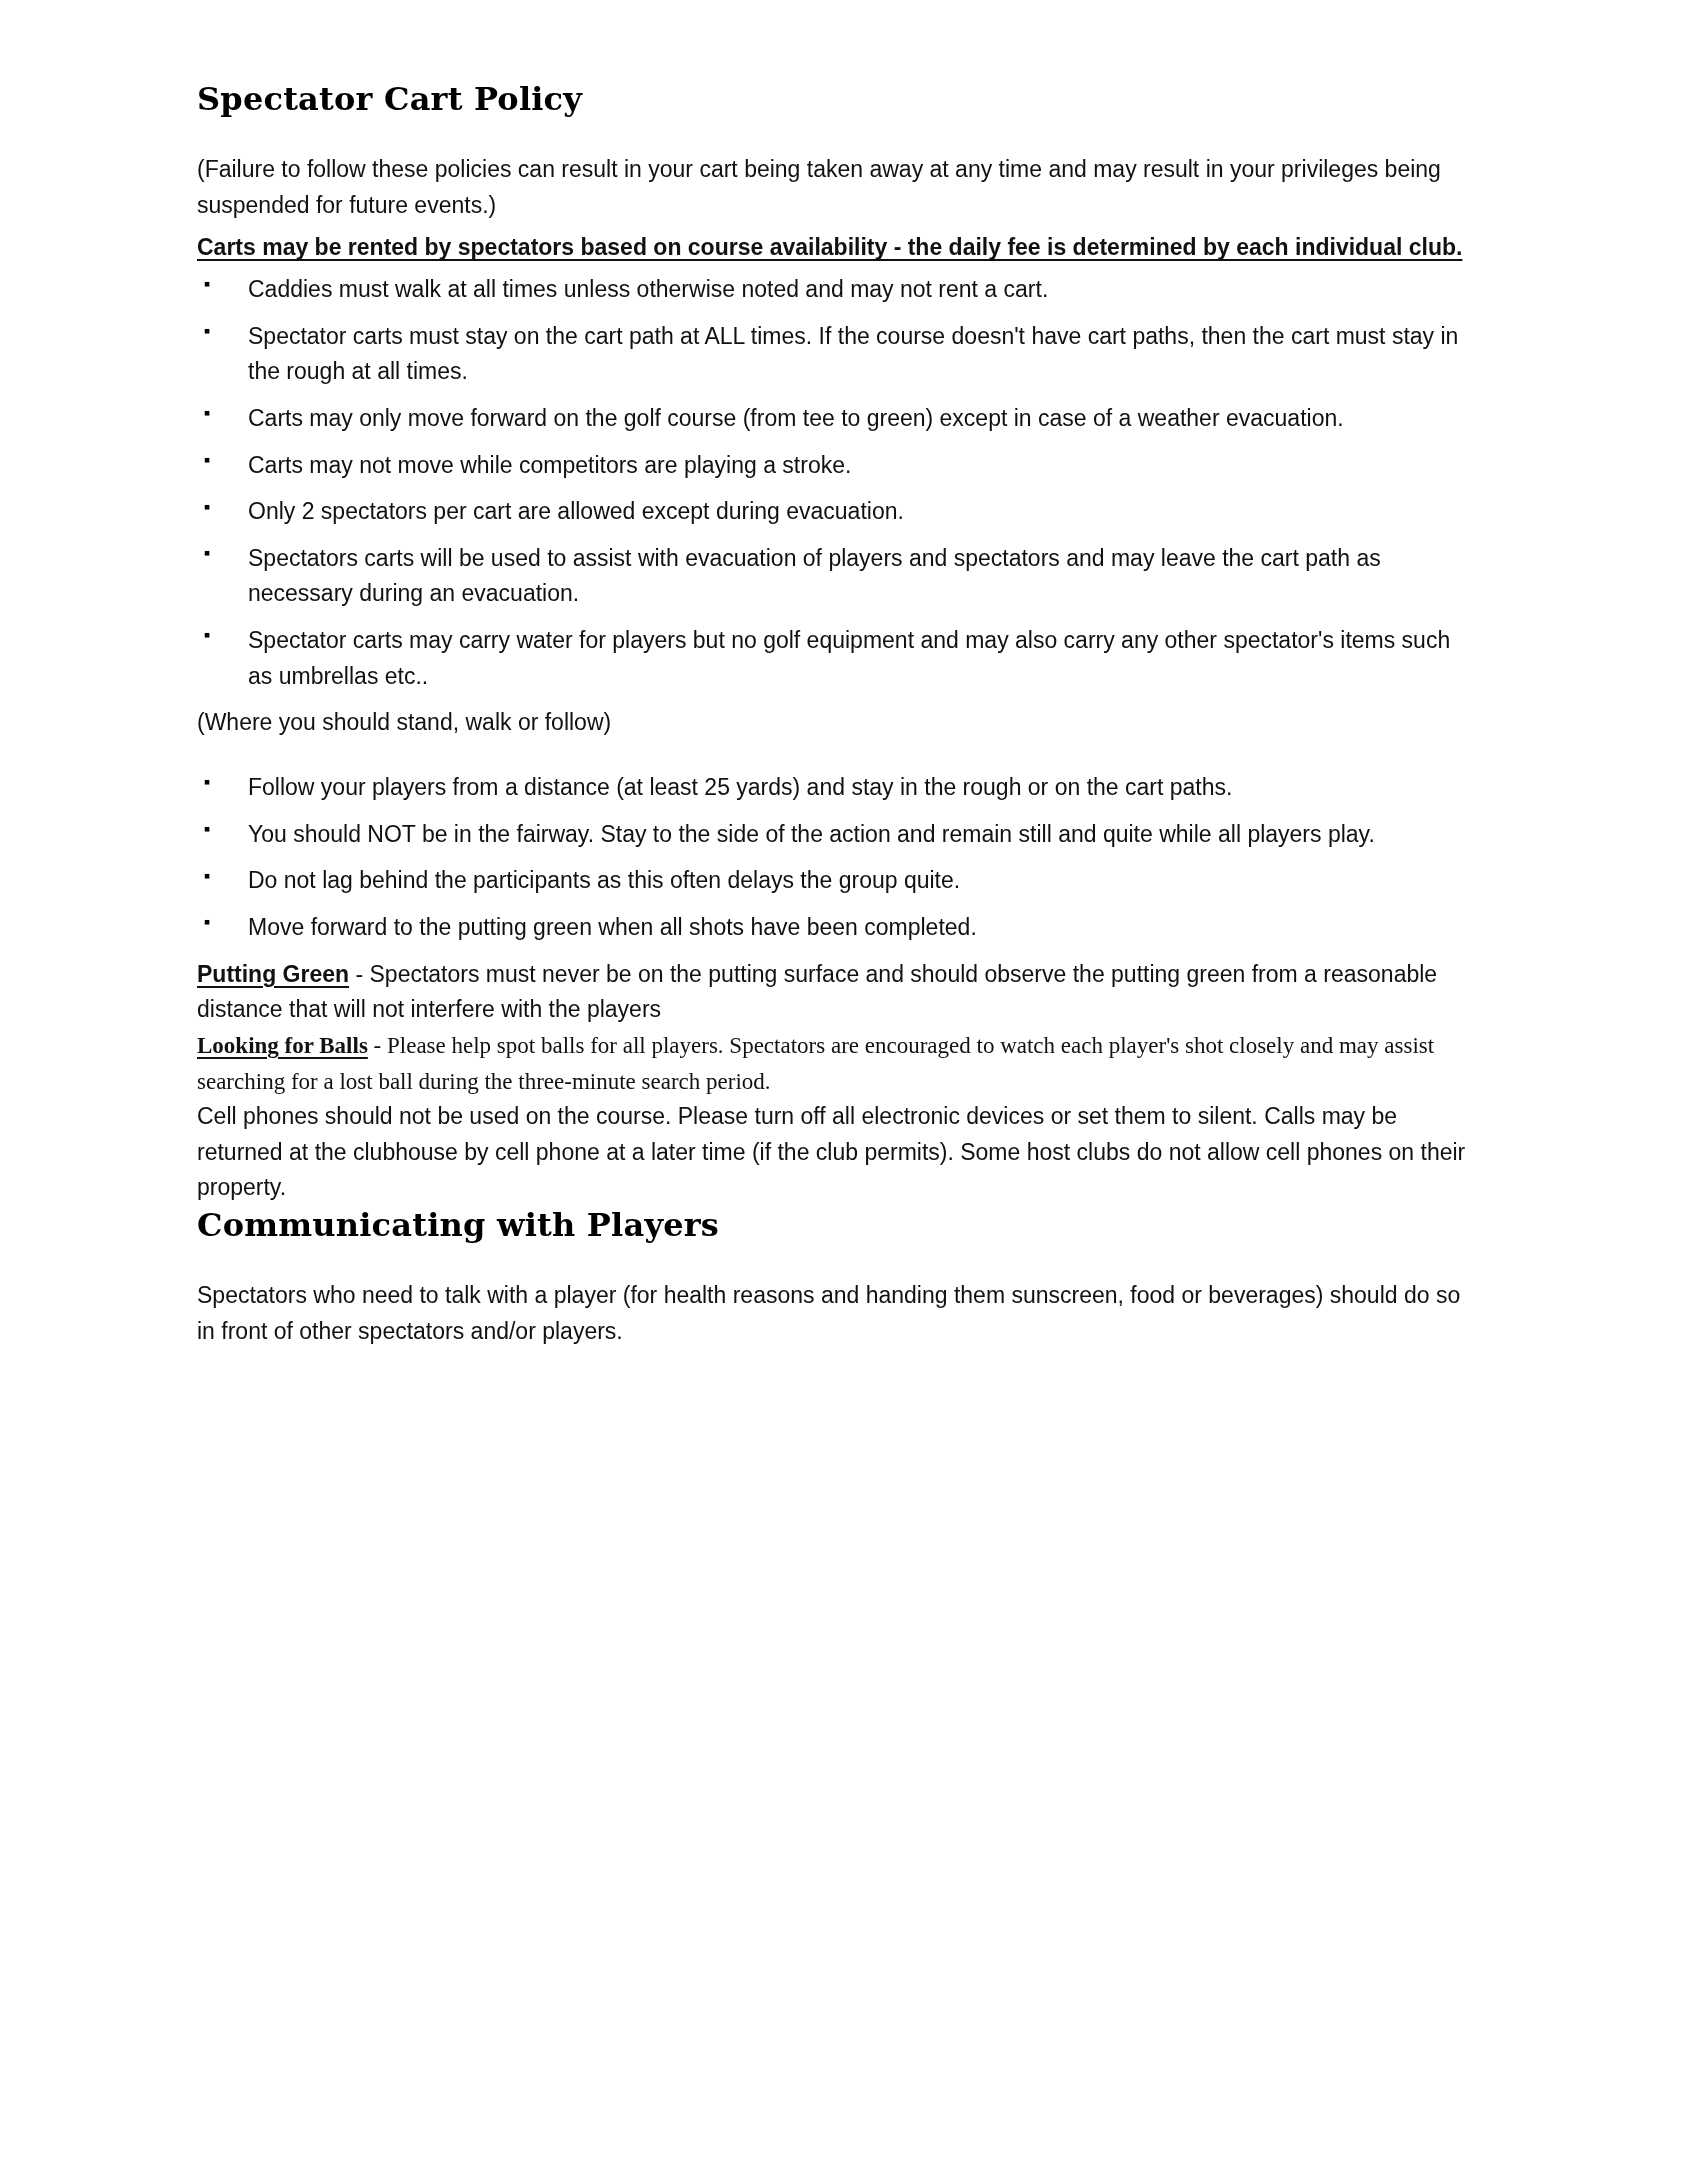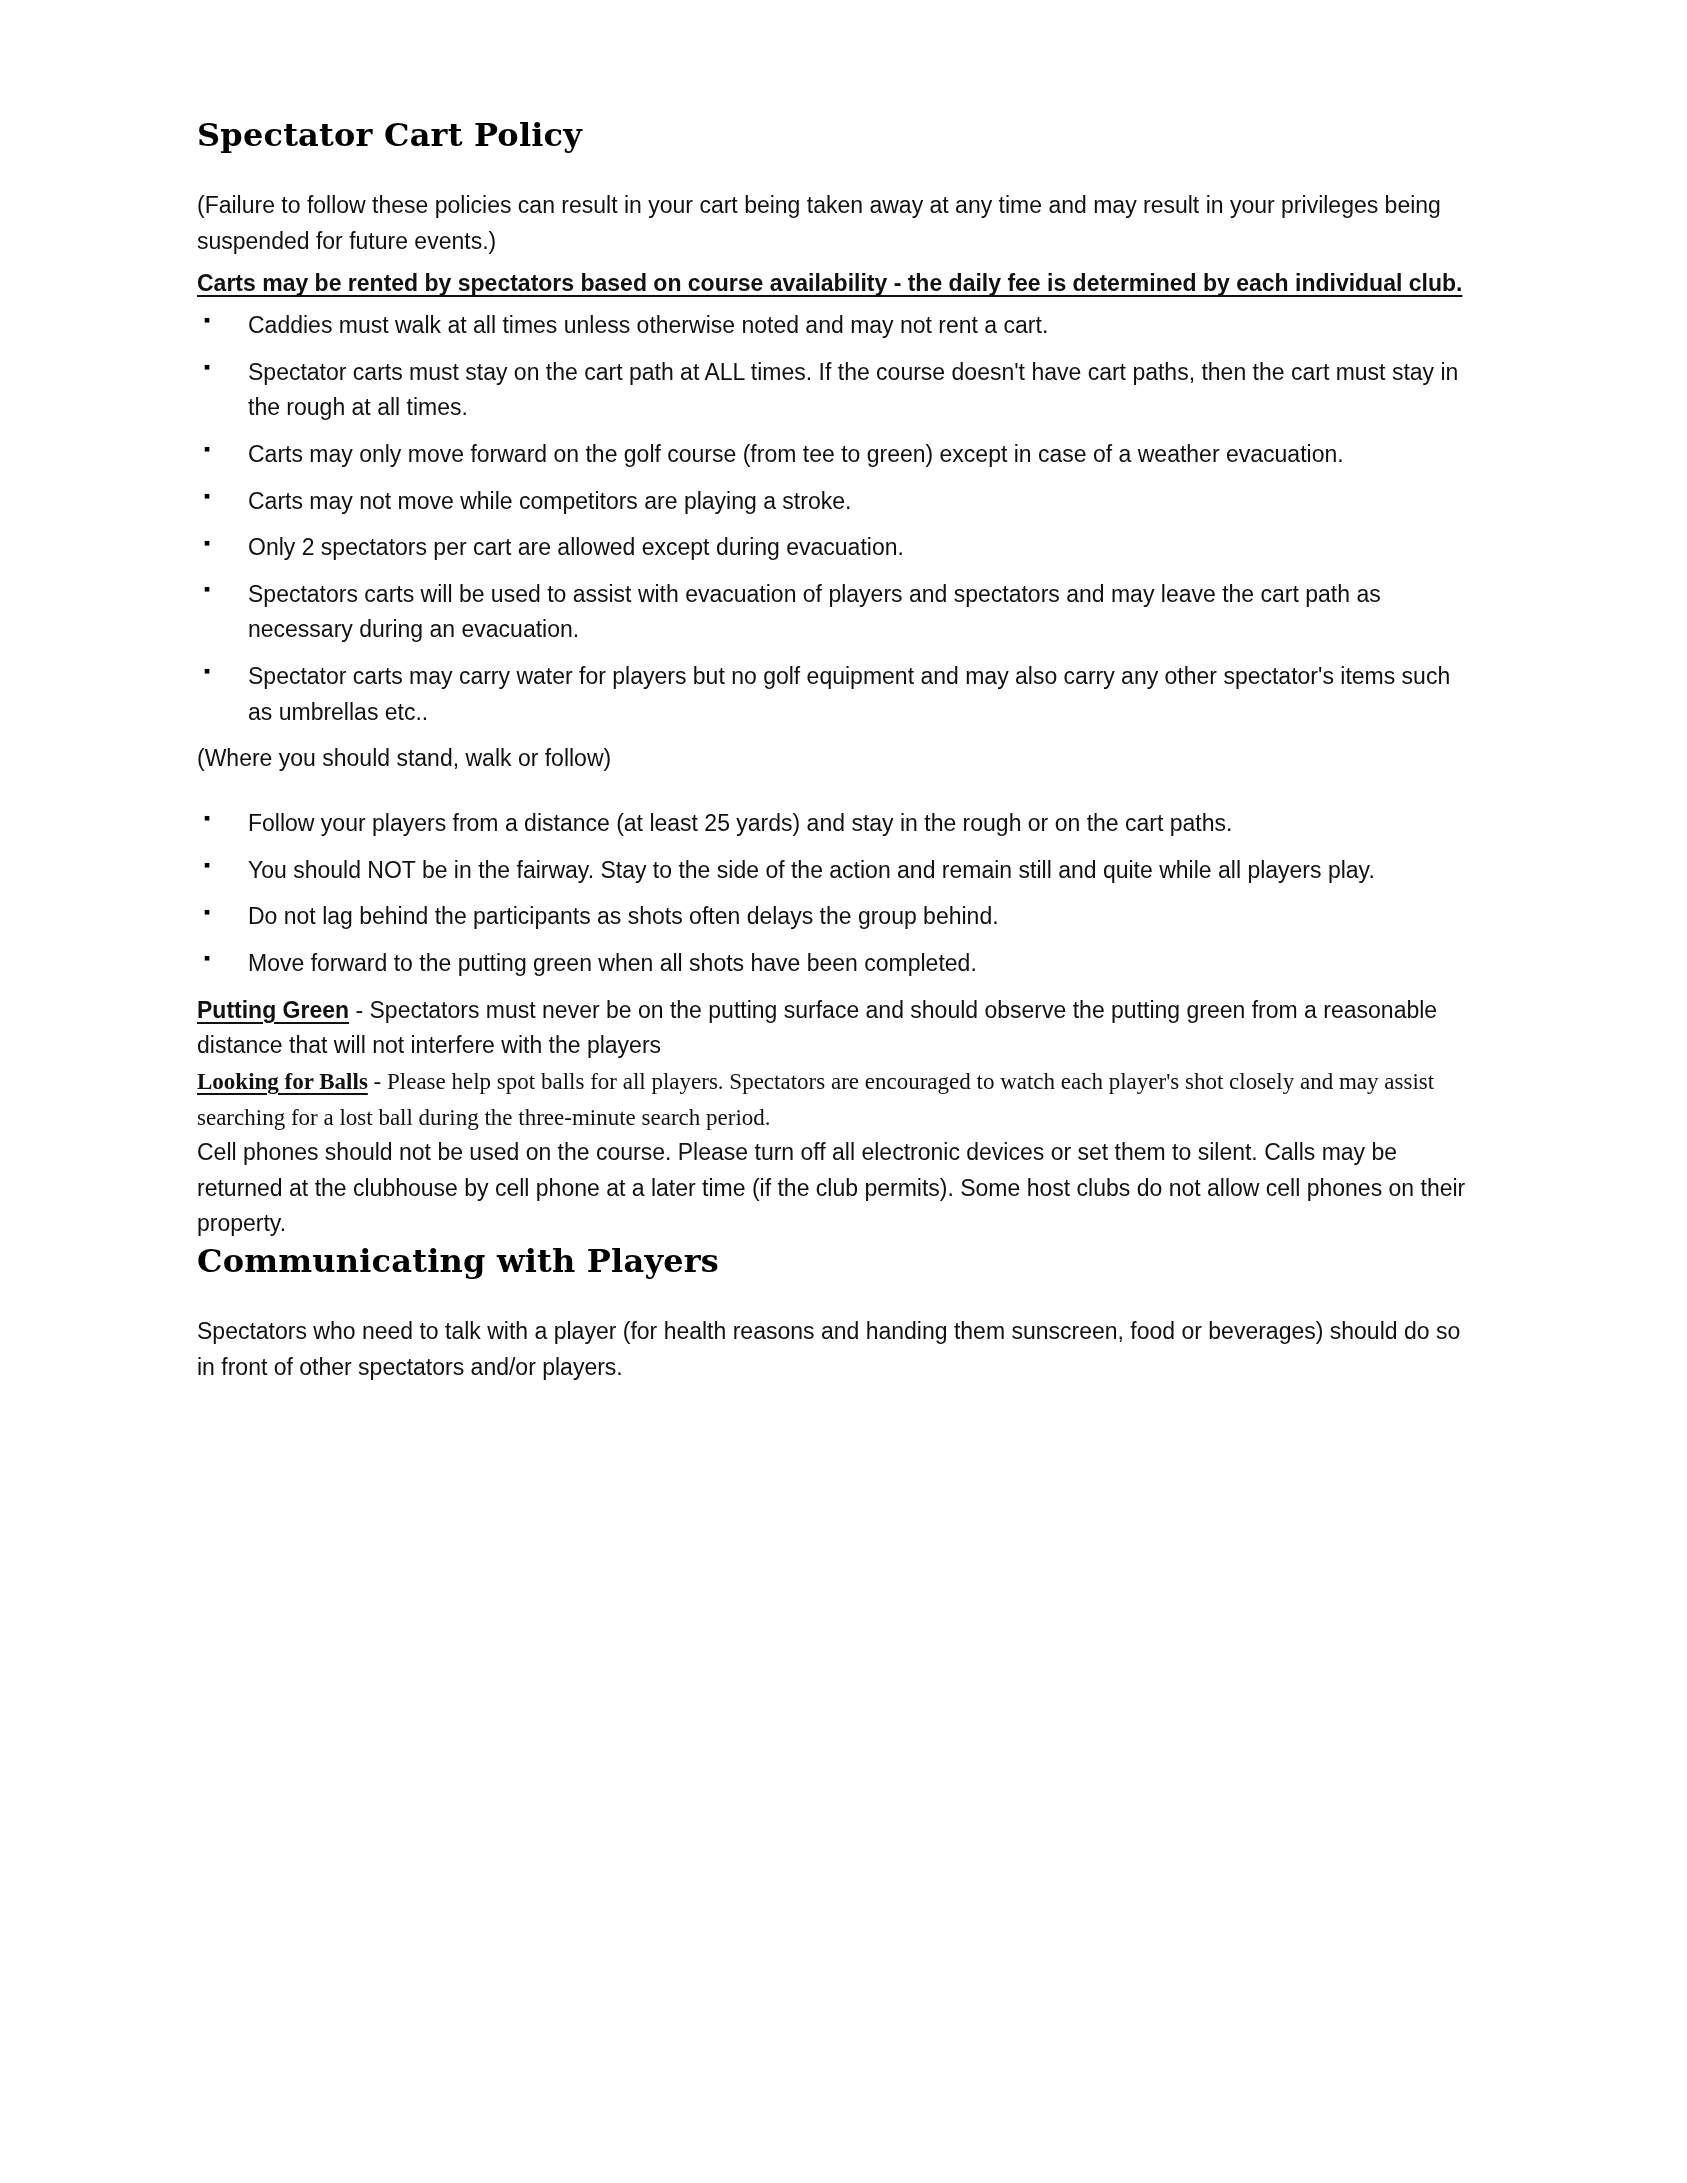--- a/index.html
+++ b/index.html
@@ -5,21 +5,21 @@
   * { margin: 0; padding: 0; box-sizing: border-box; }
   html, body { background: #ffffff; }
   .page {
     width: 1687px;
     height: 1763px;
     background: #ffffff;
     color: #111111;
     font-family: "Liberation Sans", sans-serif;
     font-size: 23px;
     line-height: 1.55;
-    padding: 116px 213px 84px 197px;
+    padding: 80px 213px 84px 197px;
     overflow: hidden;
   }
   h1.doc-heading {
     font-family: "DejaVu Serif", "Liberation Serif", serif;
     font-weight: 700;
     font-size: 32px;
     line-height: 1.2;
     color: #000000;
     letter-spacing: 0.2px;
     margin: 0 0 34px 0;
@@ -80,21 +80,21 @@
     </ul>
   </section>
 
   <section>
 
     <p class="body-para">(Where you should stand, walk or follow)</p>
 
     <ul class="bullet-list spaced-top">
       <li>Follow your players from a distance (at least 25 yards) and stay in the rough or on the cart paths.</li>
       <li>You should NOT be in the fairway. Stay to the side of the action and remain still and quite while all players play.</li>
-      <li>Do not lag behind the participants as shots often delays the group behind.</li>
+      <li>Do not lag behind the participants as this often delays the group quite.</li>
       <li>Move forward to the putting green when all shots have been completed.</li>
     </ul>
 
     <p class="body-para after-list">
       <span class="lead-bold">Putting Green</span><span> - Spectators must never be on the putting surface and should observe the putting green from a reasonable distance that will not interfere with the players</span>
     </p>
 
     <p class="body-para tight">
       <span class="lead-bold">Looking for Balls</span><span> - Please help spot balls for all players. Spectators are encouraged to watch each player's shot closely and may assist searching for a lost ball during the three-minute search period.</span>
     </p>

